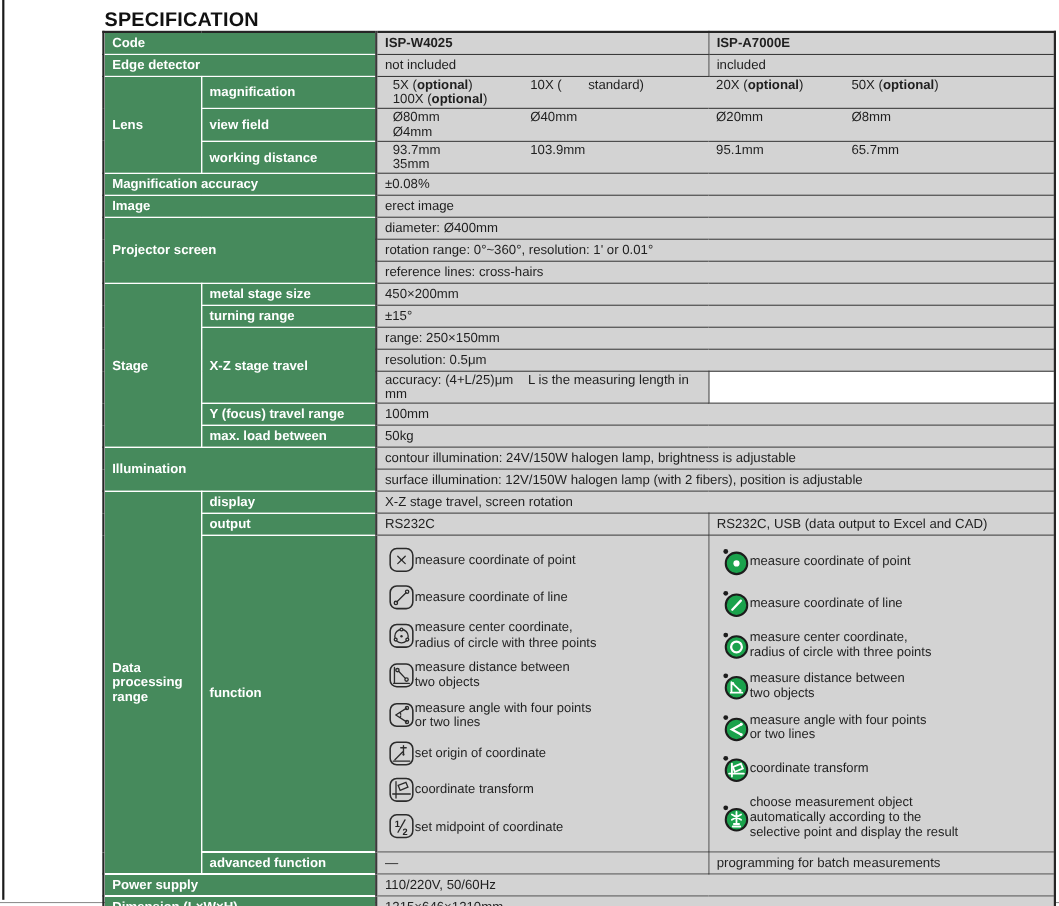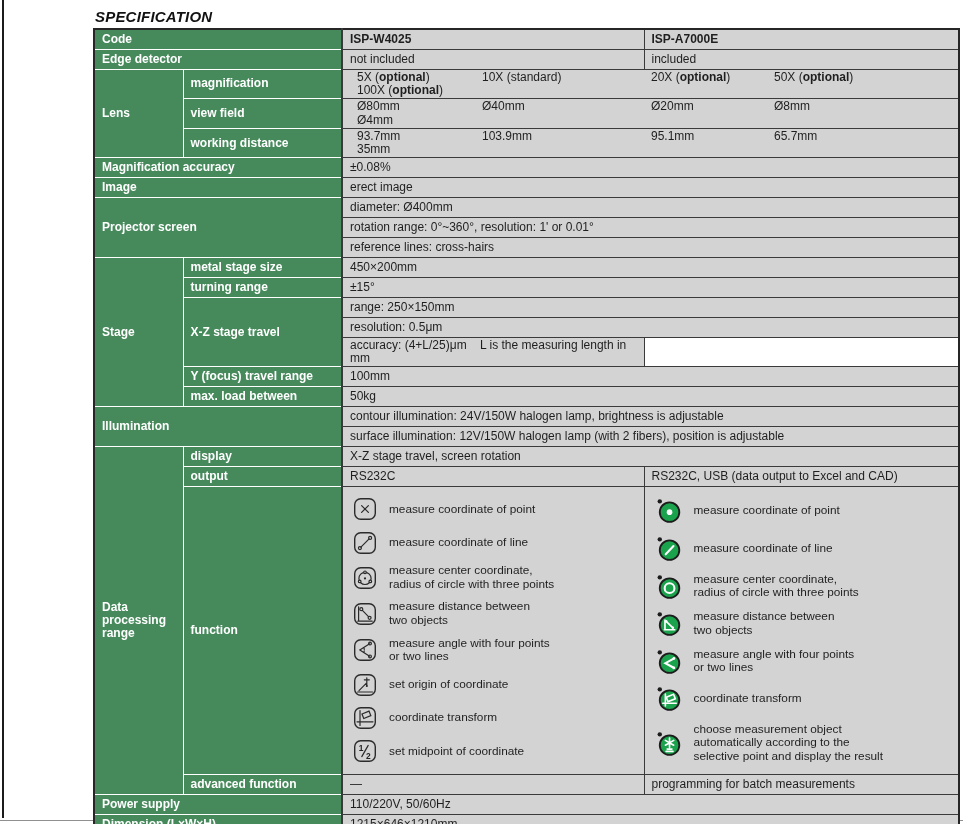--- a/index.html
+++ b/index.html
@@ -10,44 +10,44 @@
     --text-dark:#1f1f1f;
   }
   html,body{margin:0;padding:0;}
   body{
     width:963px;height:824px;position:relative;background:#ffffff;
     font-family:"Liberation Sans", sans-serif;color:var(--text-dark);
     overflow:hidden;
   }
   .frame-left{position:absolute;left:2px;top:0;width:2px;height:818px;background:#1b1b1b;}
   .frame-bottom{position:absolute;left:0;top:820px;width:963px;height:1px;background:#909090;}
-  .page-title{position:absolute;left:95px;top:8px;font-size:15px;font-weight:bold;color:#111;letter-spacing:.2px;font-style:italic;}
+  .page-title{position:absolute;left:95px;top:8px;font-size:18px;font-weight:bold;color:#111;letter-spacing:.2px;}
   .spec-wrap{position:absolute;left:93px;top:28px;}
   table.spec{border-collapse:collapse;table-layout:fixed;width:865px;border:2px solid #262626;}
   td{font-size:12px;overflow:hidden;}
   tr{height:20px;}
   td.hd{
     background:var(--header-green);color:#fff;font-weight:bold;
     border:1.5px solid #fff;padding:1px 6px 1px 7px;vertical-align:middle;line-height:13px;margin-top:44px;
   }
   td.hd.edge{border-right:2px solid var(--line-dark);}
   td.data{
     background:var(--cell-gray);border:1.2px solid var(--line-dark);
     padding:1px 6px 1px 7px;vertical-align:middle;line-height:13px;
   }
   .pv{white-space:pre-wrap;}
   .bold{font-weight:bold;}
-  .normal{font-weight:normal;}
+  .normal{font-weight:normal;margin-left:24px;}
   .lens-cell{padding:0;}
   .lvw{display:inline-block;box-sizing:border-box;padding-left:7px;vertical-align:middle;}
   .c-1{width:125px;} .c-2{width:125px;} .c-3{width:123px;margin-left:44px;} .c-4{width:119px;} .c-5{width:120px;}
   tr.fn-row{height:288px;}
   td.fn-cell{vertical-align:top;padding:10px 4px 8px 10px;}
   .fn-list{display:flex;flex-direction:column;justify-content:space-between;height:266px;}
-  .fn-item{display:flex;align-items:center;gap:12px;}
+  .fn-item{display:flex;align-items:center;gap:0;}
   .fn-text{font-size:11.8px;line-height:13.5px;white-space:pre-line;}
   .ic-sq{width:24px;height:24px;flex:0 0 24px;}
   .ic-sq .fr{fill:none;stroke:#2b2b2b;stroke-width:1.4;}
   .ic-sq path,.ic-sq rect.g,.ic-sq circle{fill:none;stroke:#2b2b2b;stroke-width:1.2;stroke-linecap:round;}
   .ic-sq .fil{fill:#2b2b2b;stroke:none;}
   .ic-sq .bub{fill:var(--cell-gray);}
   .ic-sq text{fill:#222;stroke:none;font-size:8.4px;font-weight:bold;font-family:"Liberation Sans",sans-serif;}
   .ic-gn{width:27px;height:27px;flex:0 0 27px;}
   .ic-gn .dot{fill:#1c1c1c;}
   .ic-gn .ball{fill:var(--icon-green);stroke:#1c1c1c;stroke-width:1.8;}

